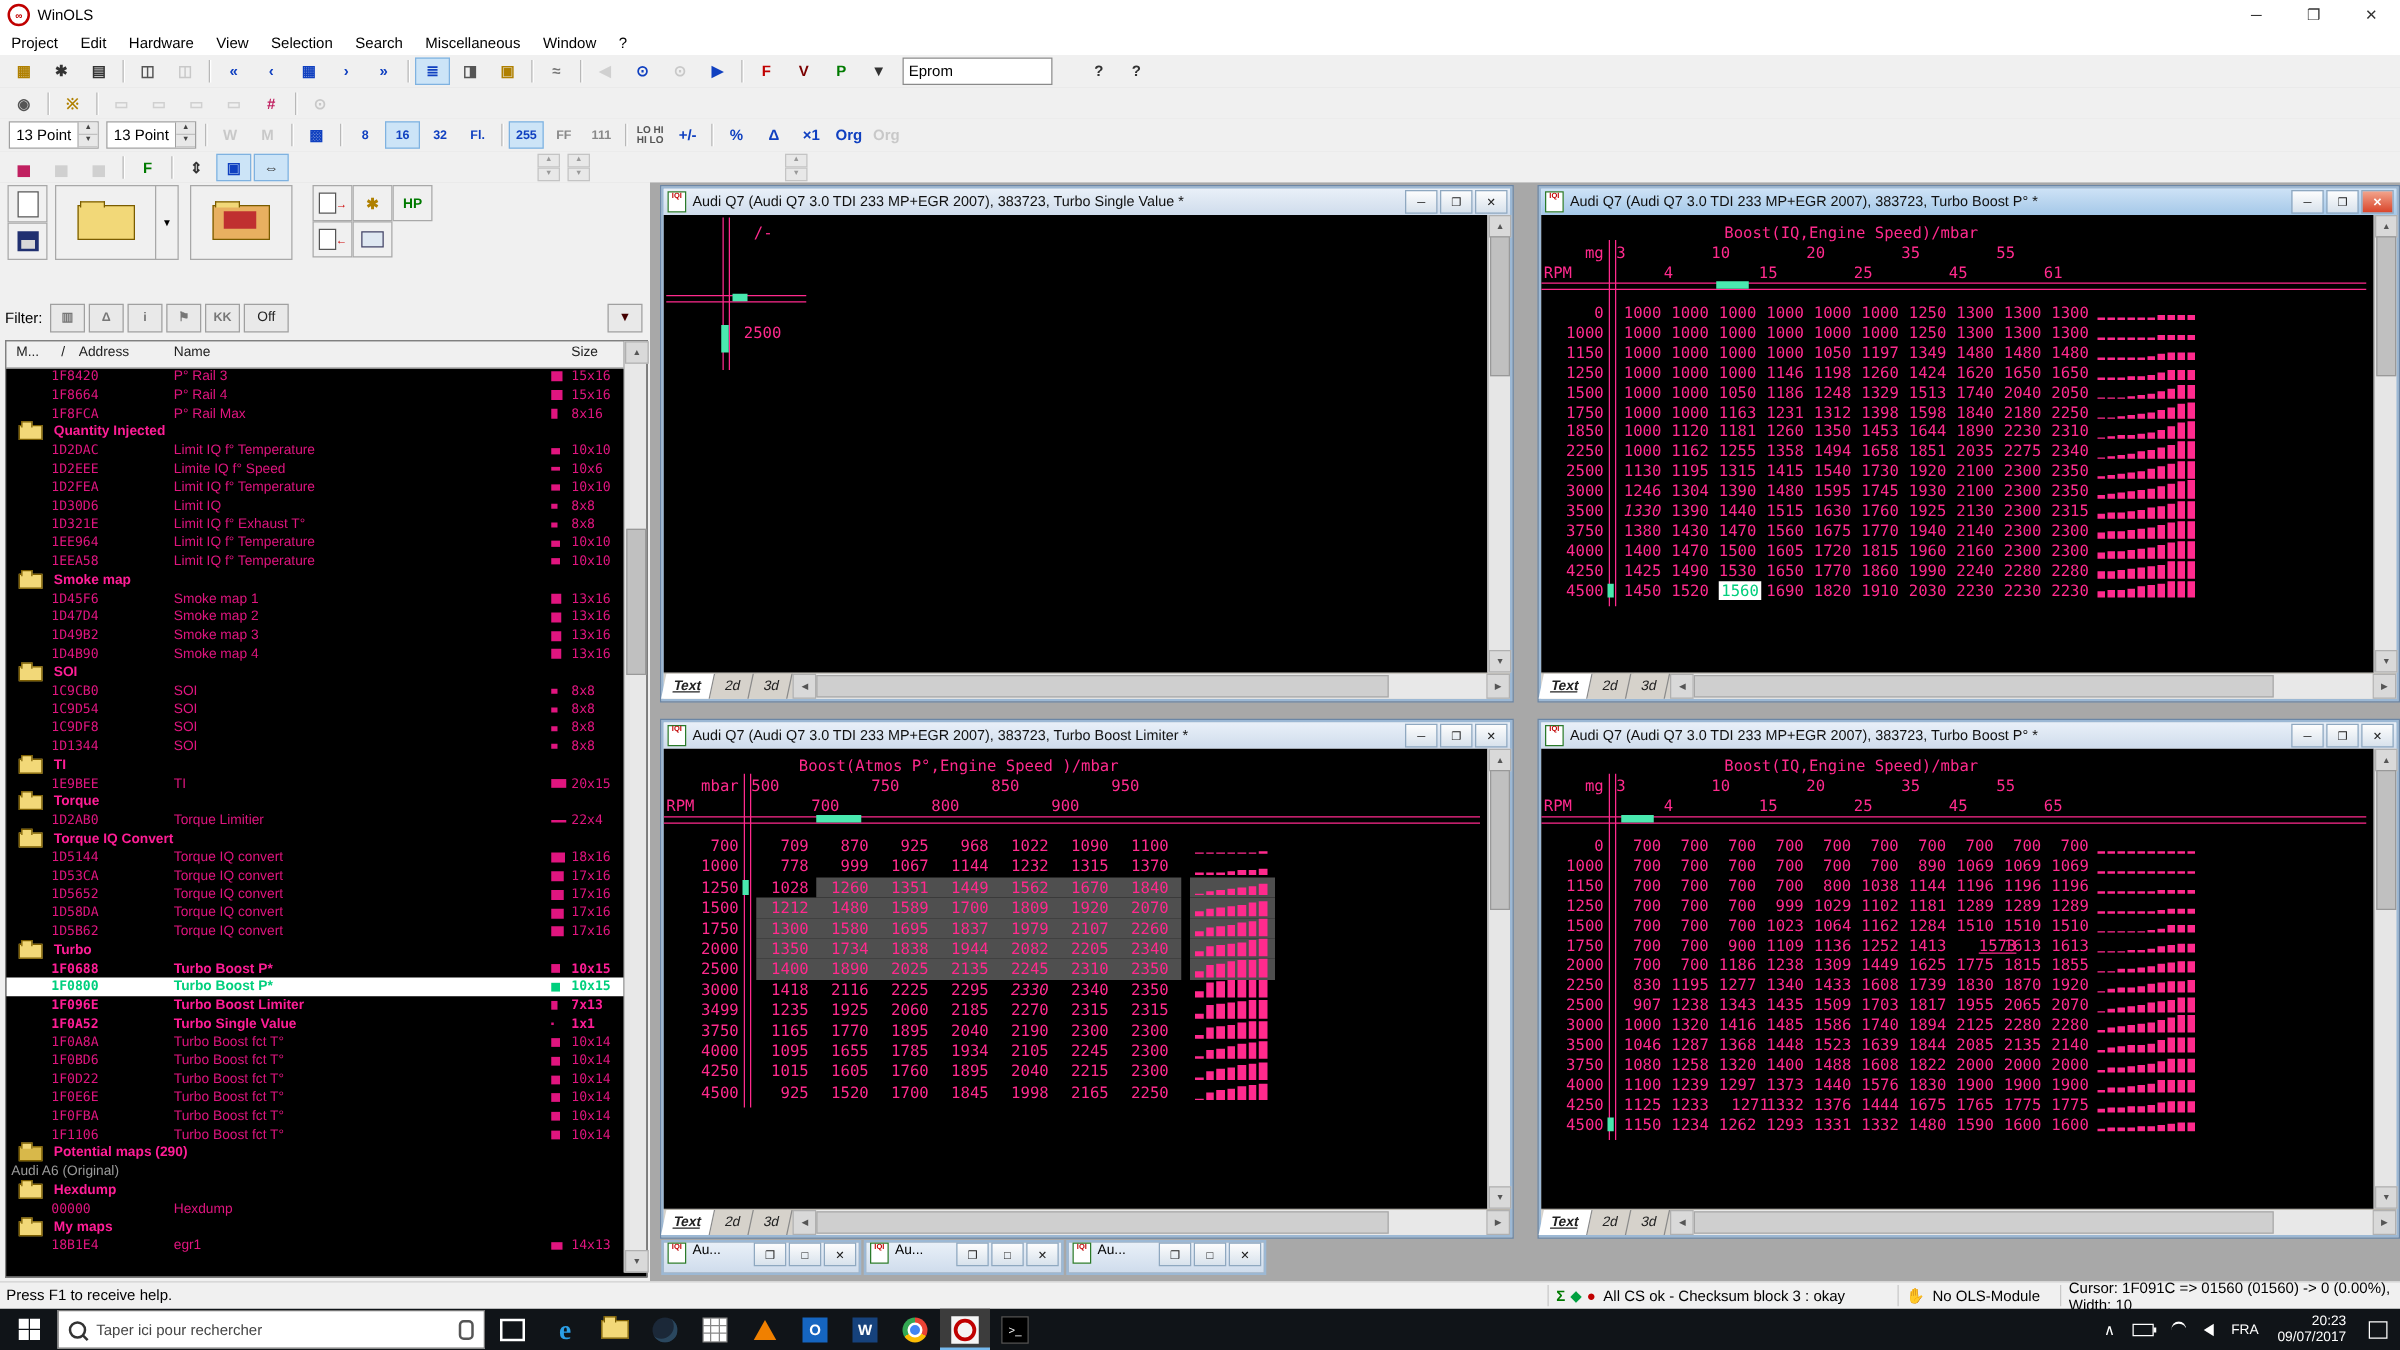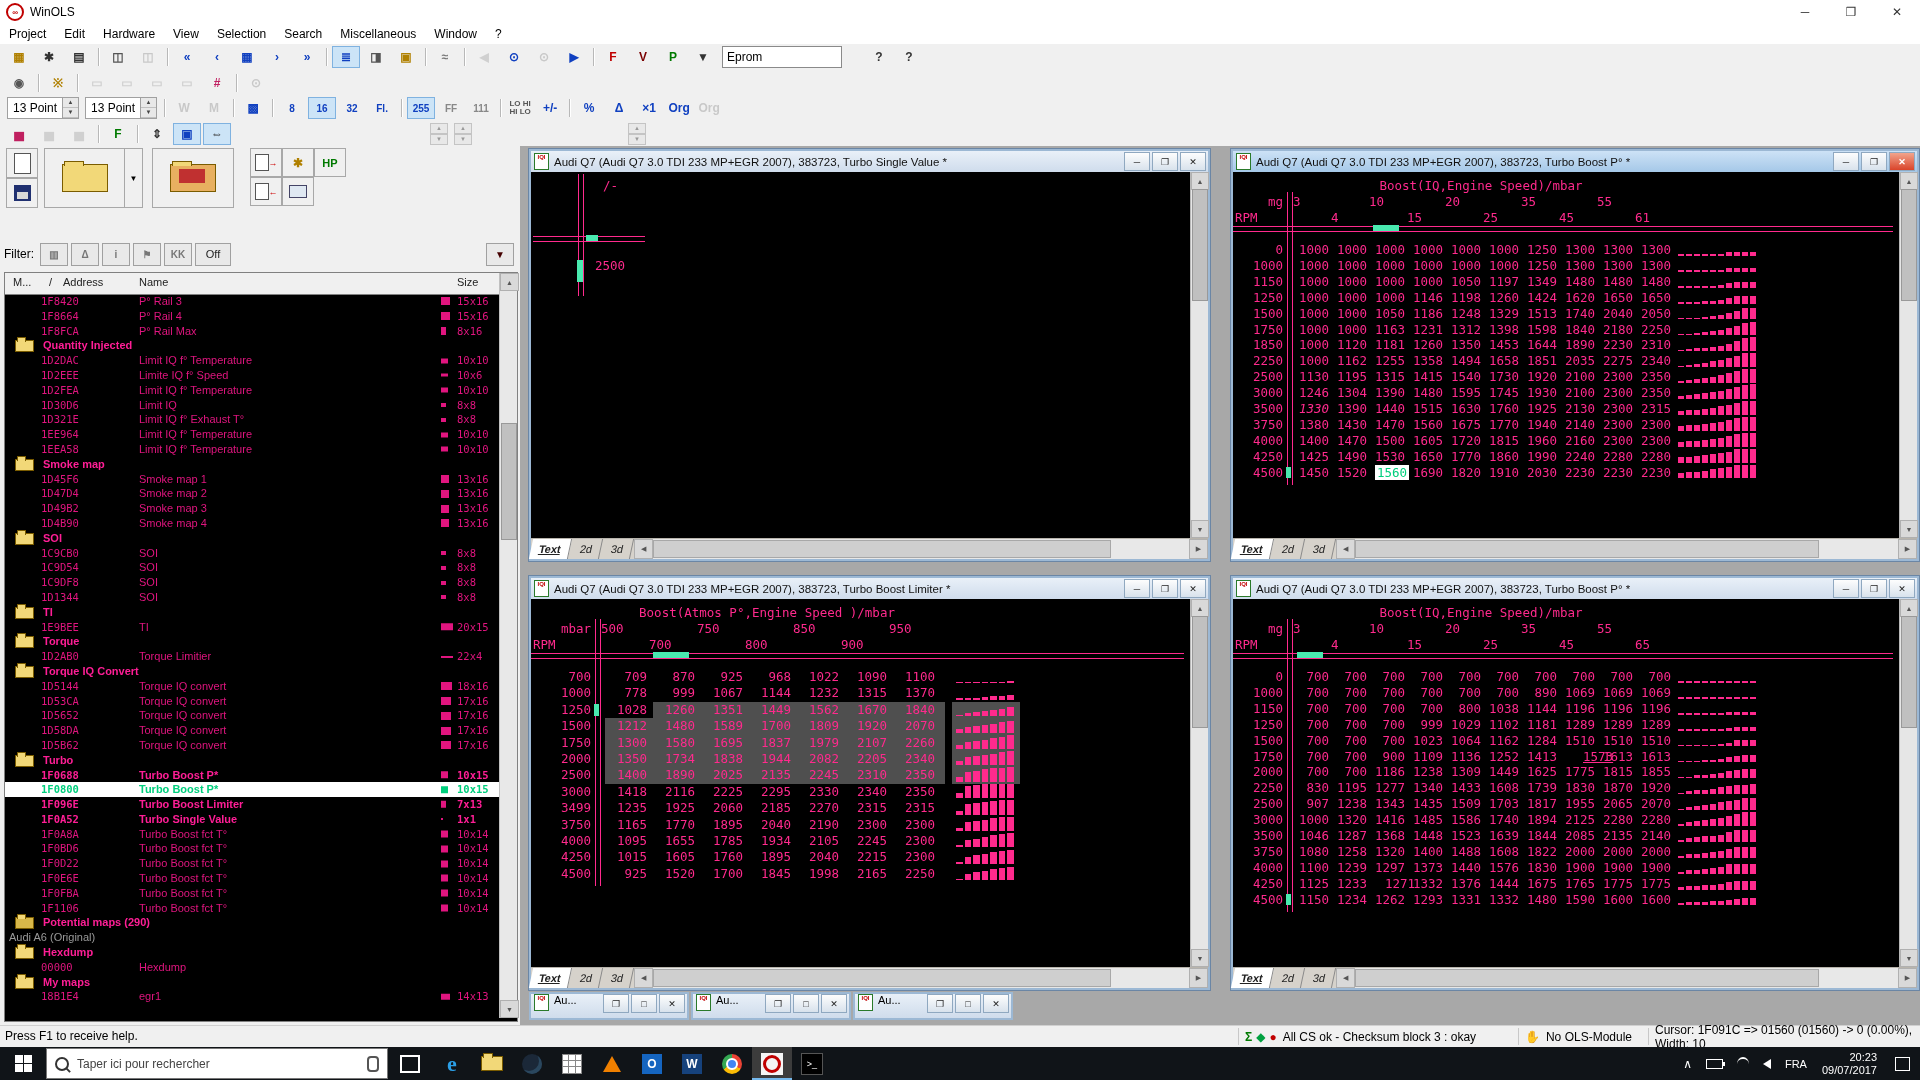--- a/index.html
+++ b/index.html
@@ -1159,21 +1159,21 @@
             <i style="width: 6.5px; height: 12.35px;"></i>
             <i style="width: 6.5px; height: 13.45px;"></i>
             <i style="width: 6.5px; height: 14.1px;"></i>
             <i style="width: 6.5px; height: 14.5px;"></i>
           </div>
           <div class="cell" style="left: 0px; top: 184.8px; width: 60px; height: 16.4px;">3000</div>
           <div class="cell" style="left: 76px; top: 184.8px; width: 40px; height: 16.4px;">1418</div>
           <div class="cell" style="left: 124px; top: 184.8px; width: 40px; height: 16.4px;">2116</div>
           <div class="cell" style="left: 172px; top: 184.8px; width: 40px; height: 16.4px;">2225</div>
           <div class="cell" style="left: 220px; top: 184.8px; width: 40px; height: 16.4px;">2295</div>
-          <div class="cell" style="left: 268px; top: 184.8px; width: 40px; height: 16.4px;">2330</div>
+          <div class="cell" style="left: 268px; top: 184.8px; width: 40px; height: 16.4px; font-style: italic;">2330</div>
           <div class="cell" style="left: 316px; top: 184.8px; width: 40px; height: 16.4px;">2340</div>
           <div class="cell" style="left: 364px; top: 184.8px; width: 40px; height: 16.4px;">2350</div>
           <div class="barrow" style="left: 425px; top: 184.8px; height: 14.4px;">
             <i style="width: 6.5px; height: 5.18px;"></i>
             <i style="width: 6.5px; height: 12.16px;"></i>
             <i style="width: 6.5px; height: 13.25px;"></i>
             <i style="width: 6.5px; height: 13.95px;"></i>
             <i style="width: 6.5px; height: 14.3px;"></i>
             <i style="width: 6.5px; height: 14.4px;"></i>
             <i style="width: 6.5px; height: 14.5px;"></i>

